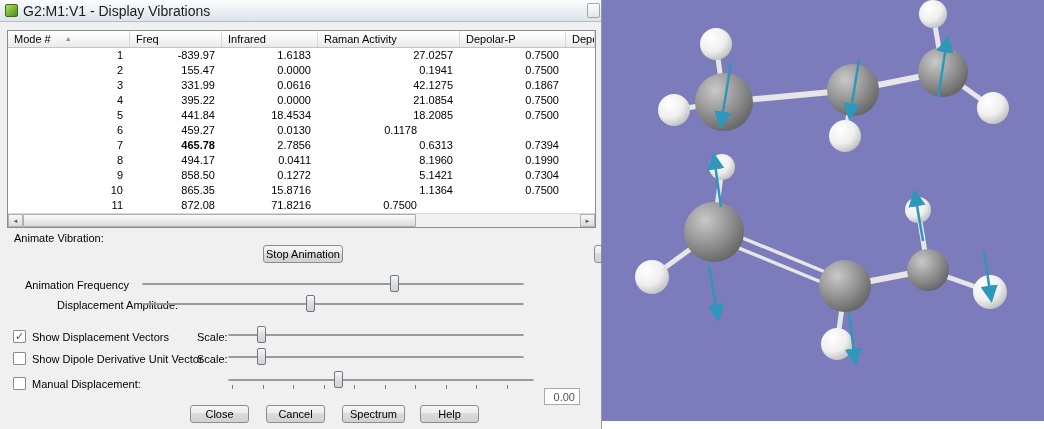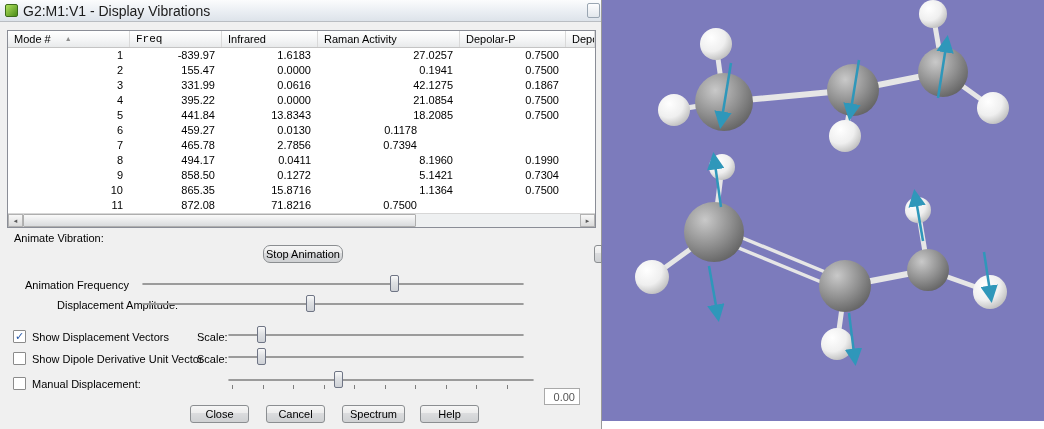--- a/index.html
+++ b/index.html
@@ -83,21 +83,21 @@
 
   <div class="titlebar">
     <div class="app-icon"></div>
     <span class="title-text">G2:M1:V1 - Display Vibrations</span>
     <div class="tb-btn-frag"></div>
   </div>
 
   <div class="table-wrap">
     <div class="thead" id="thead">
         <div class="th" style="width: 122px;">Mode #<span class="sort">▲</span></div>
-        <div class="th" style="width: 92px; font-family: Liberation Mono, monospace;">Freq</div>
+        <div class="th" style="width: 92px;">Freq</div>
         <div class="th" style="width: 96px;">Infrared</div>
         <div class="th" style="width: 142px;">Raman Activity</div>
         <div class="th" style="width: 106px;">Depolar-P</div>
         <div class="th" style="flex: 1 1 0%;">Depolar</div>
       </div>
     <div class="tbody" id="tbody">
         <div class="tr">
           <div class="td" style="width: 122px;">1</div>
           <div class="td" style="width: 92px;">-839.97</div>
           <div class="td" style="width: 96px;">1.6183</div>
@@ -125,36 +125,37 @@
           <div class="td" style="width: 122px;">4</div>
           <div class="td" style="width: 92px;">395.22</div>
           <div class="td" style="width: 96px;">0.0000</div>
           <div class="td" style="width: 142px;">21.0854</div>
           <div class="td" style="width: 106px;">0.7500</div>
           <div class="td" style="flex: 1 1 0%;"></div>
         </div>
         <div class="tr">
           <div class="td" style="width: 122px;">5</div>
           <div class="td" style="width: 92px;">441.84</div>
-          <div class="td" style="width: 96px;">13.8343</div>
+          <div class="td" style="width: 96px;">18.4534</div>
           <div class="td" style="width: 142px;">18.2085</div>
           <div class="td" style="width: 106px;">0.7500</div>
           <div class="td" style="flex: 1 1 0%;"></div>
         </div>
         <div class="tr">
           <div class="td" style="width: 122px;">6</div>
           <div class="td" style="width: 92px;">459.27</div>
           <div class="td" style="width: 96px;">0.0130</div>
           <div class="td" style="width: 106px;">0.1178</div>
           <div class="td" style="flex: 1 1 0%;"></div>
         </div>
         <div class="tr">
           <div class="td" style="width: 122px;">7</div>
-          <div class="td" style="width: 92px;">465.78</div>
+          <div class="td" style="width: 92px; font-weight: bold;">465.78</div>
           <div class="td" style="width: 96px;">2.7856</div>
+          <div class="td" style="width: 142px;">0.6313</div>
           <div class="td" style="width: 106px;">0.7394</div>
           <div class="td" style="flex: 1 1 0%;"></div>
         </div>
         <div class="tr">
           <div class="td" style="width: 122px;">8</div>
           <div class="td" style="width: 92px;">494.17</div>
           <div class="td" style="width: 96px;">0.0411</div>
           <div class="td" style="width: 142px;">8.1960</div>
           <div class="td" style="width: 106px;">0.1990</div>
           <div class="td" style="flex: 1 1 0%;"></div>
@@ -186,21 +187,21 @@
     <div class="hscroll">
       <div class="scroll-btn">◄</div>
       <div class="scroll-thumb"></div>
       <div class="scroll-fill"></div>
       <div class="scroll-btn">►</div>
     </div>
   </div>
 
   <span class="lbl" style="left:14px;top:232px;">Animate Vibration:</span>
 
-  <div class="btn" style="left:263px;top:245px;width:80px;border-radius:7px;">Stop Animation</div>
+  <div class="btn" style="left:263px;top:245px;width:80px;">Stop Animation</div>
   <div class="btn" style="left:594px;top:245px;width:8px;border-top-right-radius:0;border-bottom-right-radius:0;"></div>
 
   <span class="lbl" style="left:25px;top:279px;">Animation Frequency</span>
   <div class="slider" style="left:142px;top:275px;width:382px;">
     <div class="track"></div>
     <div class="thumb" style="left: 66%;"></div>
   </div>
 
   <span class="lbl" style="left:25px;top:299px;padding-left:32px;">Displacement Amplitude:</span>
   <div class="slider" style="left:142px;top:295px;width:382px;">

